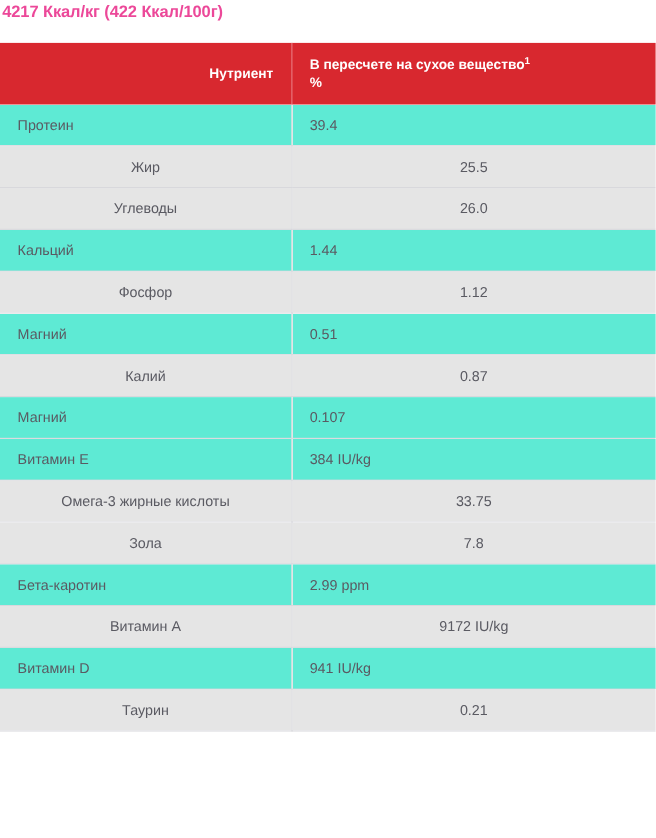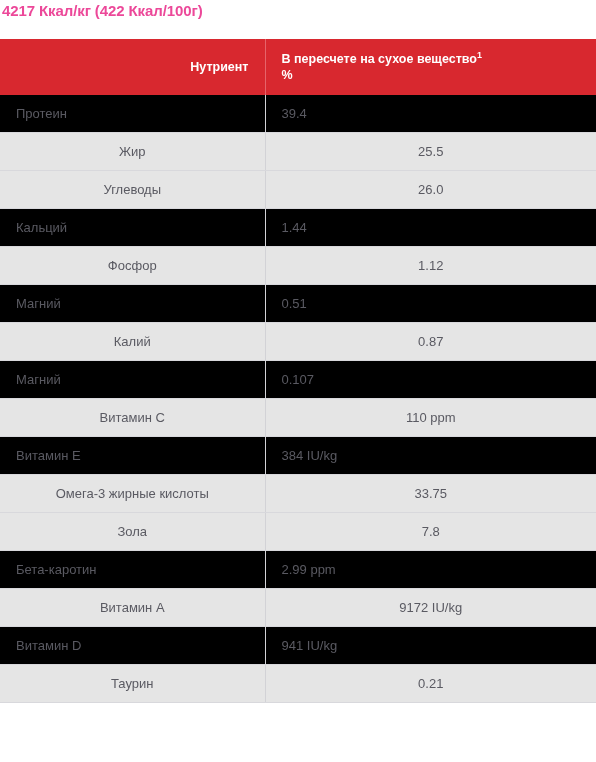--- a/index.html
+++ b/index.html
@@ -77,21 +77,21 @@
     border-bottom: 1px solid #d8d8dc;
     line-height: 16px;
     white-space: nowrap;
     overflow: hidden;
     text-overflow: ellipsis;
   }
   tbody td.td-name {
     border-right: 1px solid #d2d2d6;
   }
 
-  tbody tr.row-odd td  { background: #000000; }
+  tbody tr.row-odd td  { background: #5eead4; }
   tbody tr.row-even td { background: #e5e5e5; text-align: center; }
 
   
   tbody tr:first-child td { border-top: none; }
 </style>
 </head>
 <body>
 
 <div class="page">
 
@@ -137,24 +137,20 @@
           <td class="td-value">0.51</td>
         </tr>
         <tr class="row-even">
           <td class="td-name">Калий</td>
           <td class="td-value">0.87</td>
         </tr>
         <tr class="row-odd">
           <td class="td-name">Магний</td>
           <td class="td-value">0.107</td>
         </tr>
-        <tr class="row-even">
-          <td class="td-name">Витамин C</td>
-          <td class="td-value">110 ppm</td>
-        </tr>
         <tr class="row-odd">
           <td class="td-name">Витамин E</td>
           <td class="td-value">384 IU/kg</td>
         </tr>
         <tr class="row-even">
           <td class="td-name">Омега-3 жирные кислоты</td>
           <td class="td-value">33.75</td>
         </tr>
         <tr class="row-even">
           <td class="td-name">Зола</td>

